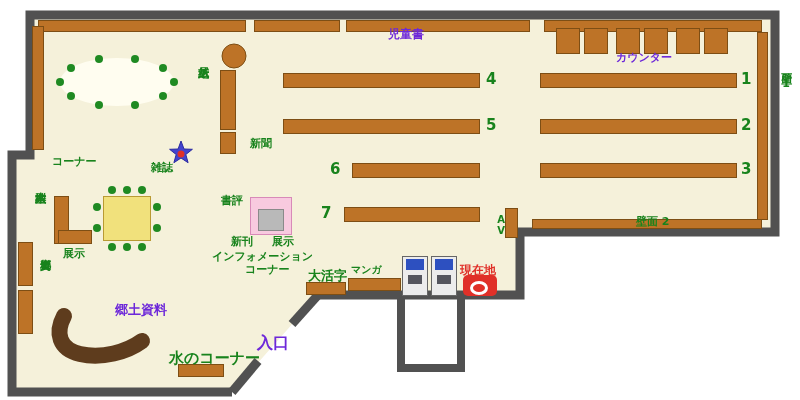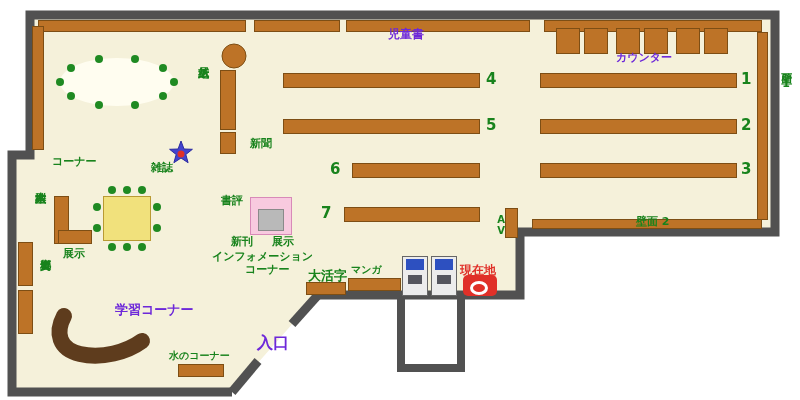--- a/index.html
+++ b/index.html
@@ -150,17 +150,17 @@
   <div class="lbl g" style="left:63px;top:248px">展示</div>
   <div class="lbl g" style="left:221px;top:195px">書評</div>
   <div class="lbl g" style="left:231px;top:236px">新刊</div>
   <div class="lbl g" style="left:272px;top:236px">展示</div>
   <div class="lbl g" style="left:212px;top:251px">インフォメーション</div>
   <div class="lbl g" style="left:245px;top:264px">コーナー</div>
   <div class="lbl g" style="left:308px;top:269px;font-size:13px">大活字</div>
   <div class="lbl g" style="left:351px;top:264px;font-size:10px">マンガ</div>
   <div class="lbl g v" style="left:495px;top:214px;font-size:10px">AV</div>
   <div class="lbl r" style="left:460px;top:264px">現在地</div>
-  <div class="lbl b" style="left:115px;top:303px;font-size:13px">学習コーナー</div>
-  <div class="lbl g" style="left:169px;top:350px;font-size:10px">水のコーナー</div>
+  <div class="lbl b" style="left:115px;top:303px;font-size:13px">郷土資料</div>
+  <div class="lbl g" style="left:169px;top:350px;font-size:15px">水のコーナー</div>
   <div class="lbl b" style="left:257px;top:334px;font-size:16px">入口</div>
 
 </div>
 
 </body></html>

